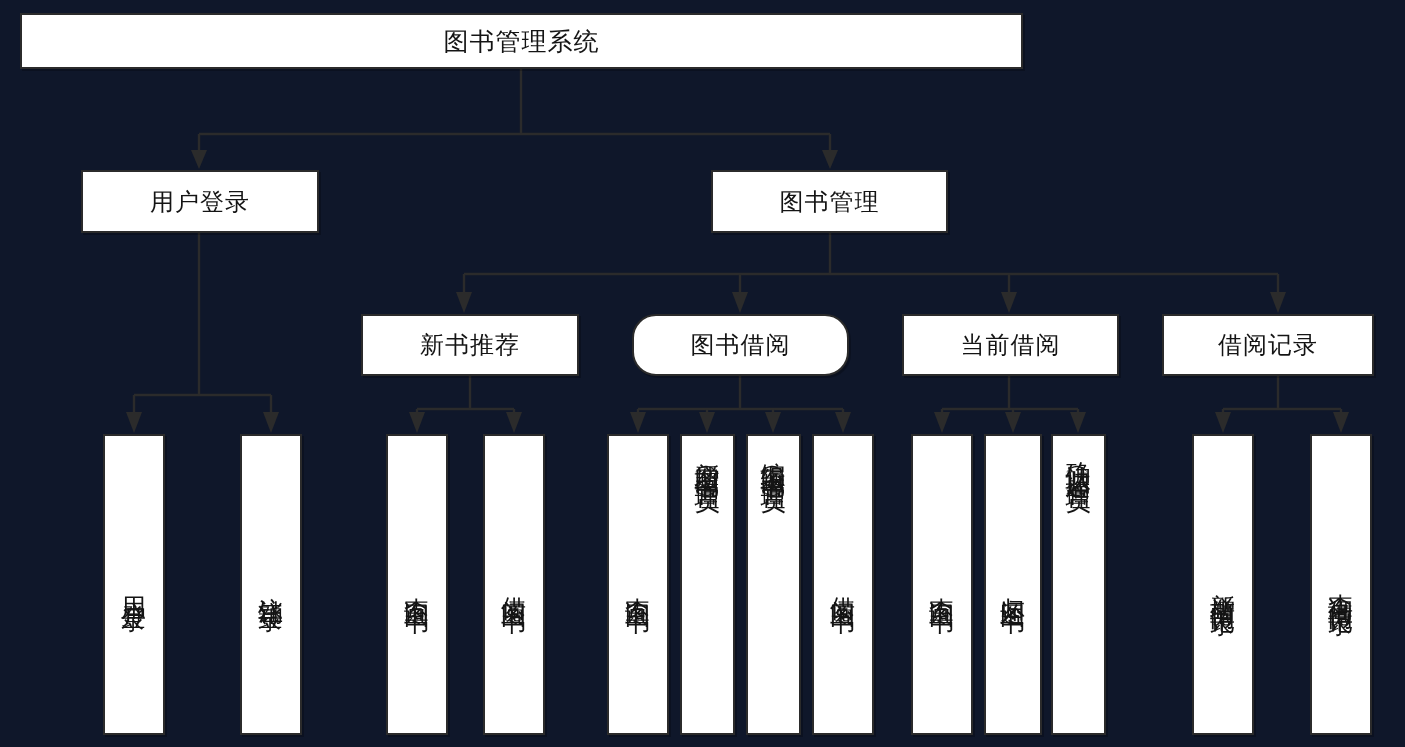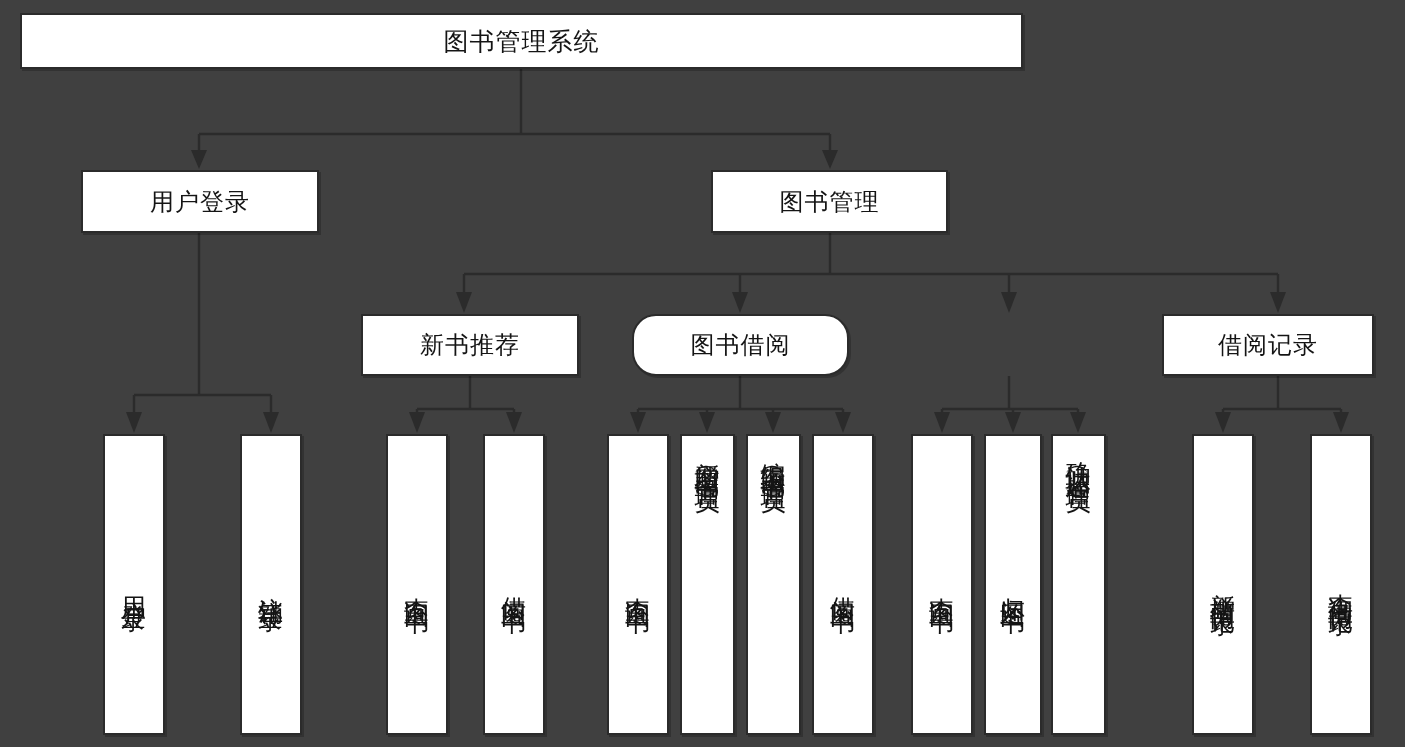--- a/index.html
+++ b/index.html
@@ -1,21 +1,21 @@
 <!DOCTYPE html>
 <html><head>
 <meta charset="utf-8">
 <style>
   html,body{margin:0;padding:0;background:#ffffff;}
   body{
     width:1405px;height:747px;overflow:hidden;
     font-family:"Liberation Sans","DejaVu Sans",sans-serif;
     -webkit-font-smoothing:antialiased;
   }
-  #stage{position:relative;width:1405px;height:747px;background:#404040;}
+  #stage{position:relative;width:1405px;height:747px;background:#0f172a;}
 
   
   .node{
     position:absolute;
     box-sizing:border-box;
     background:#ffffff;
     border:2px solid #2b2b2b;
     box-shadow:2px 2px 0 0 rgba(0,0,0,0.22);
     display:flex;
     align-items:center;
@@ -151,20 +151,23 @@
   <div class="node h-node" id="node-book-manage" style="left:711px;top:170px;width:237px;height:63px;">
     <span class="lbl">图书管理</span>
   </div>
 
   <div class="node h-node" id="node-new-book-rec" style="left:361px;top:314px;width:218px;height:62px;">
     <span class="lbl">新书推荐</span>
   </div>
   <div class="node h-node" id="node-book-borrow" style="left:632px;top:314px;width:217px;height:62px;border-radius:24px;">
     <span class="lbl">图书借阅</span>
   </div>
+  <div class="node h-node" id="node-current-borrow" style="left:902px;top:314px;width:217px;height:62px;">
+    <span class="lbl">当前借阅</span>
+  </div>
   <div class="node h-node" id="node-borrow-record" style="left:1146px;top:314px;width:212px;height:62px;margin-left:16px;">
     <span class="lbl">借阅记录</span>
   </div>
 
   <div class="node v-node" style="left:103px;top:434px;width:62px;height:301px;">
     <span class="lbl">用户登录</span>
   </div>
   <div class="node v-node" style="left:240px;top:434px;width:62px;height:301px;">
     <span class="lbl">注销登录</span>
   </div>

